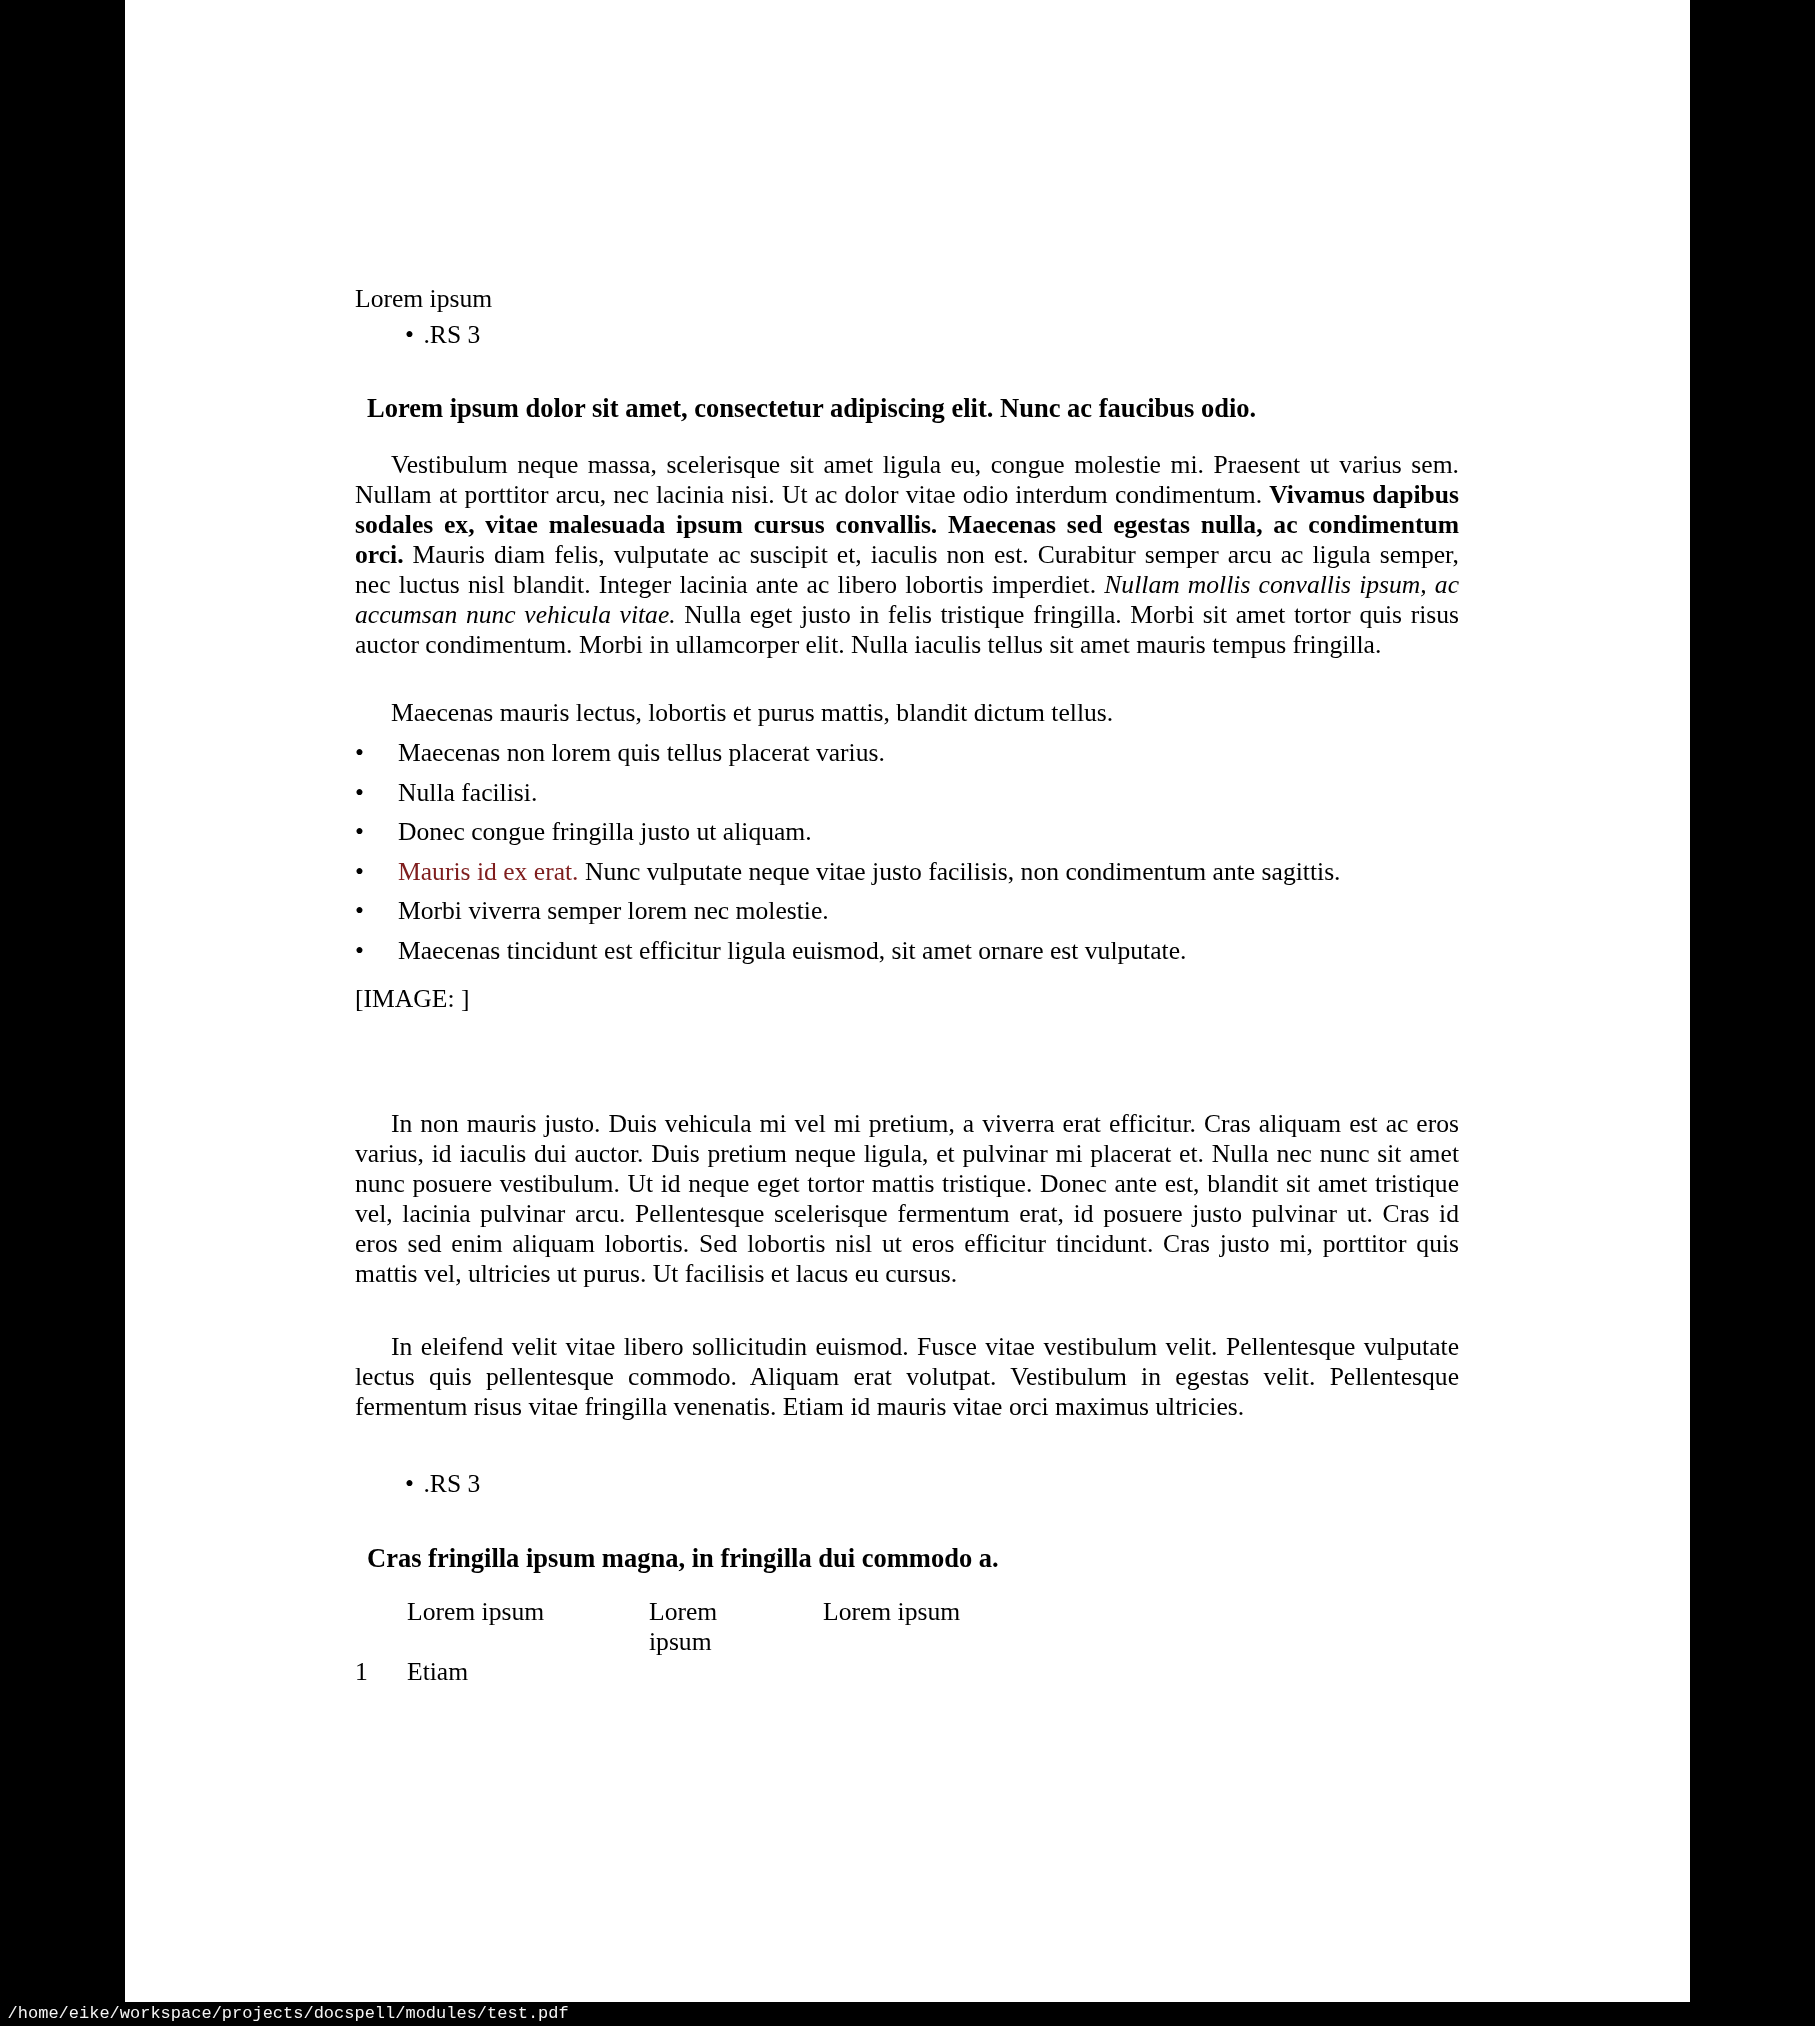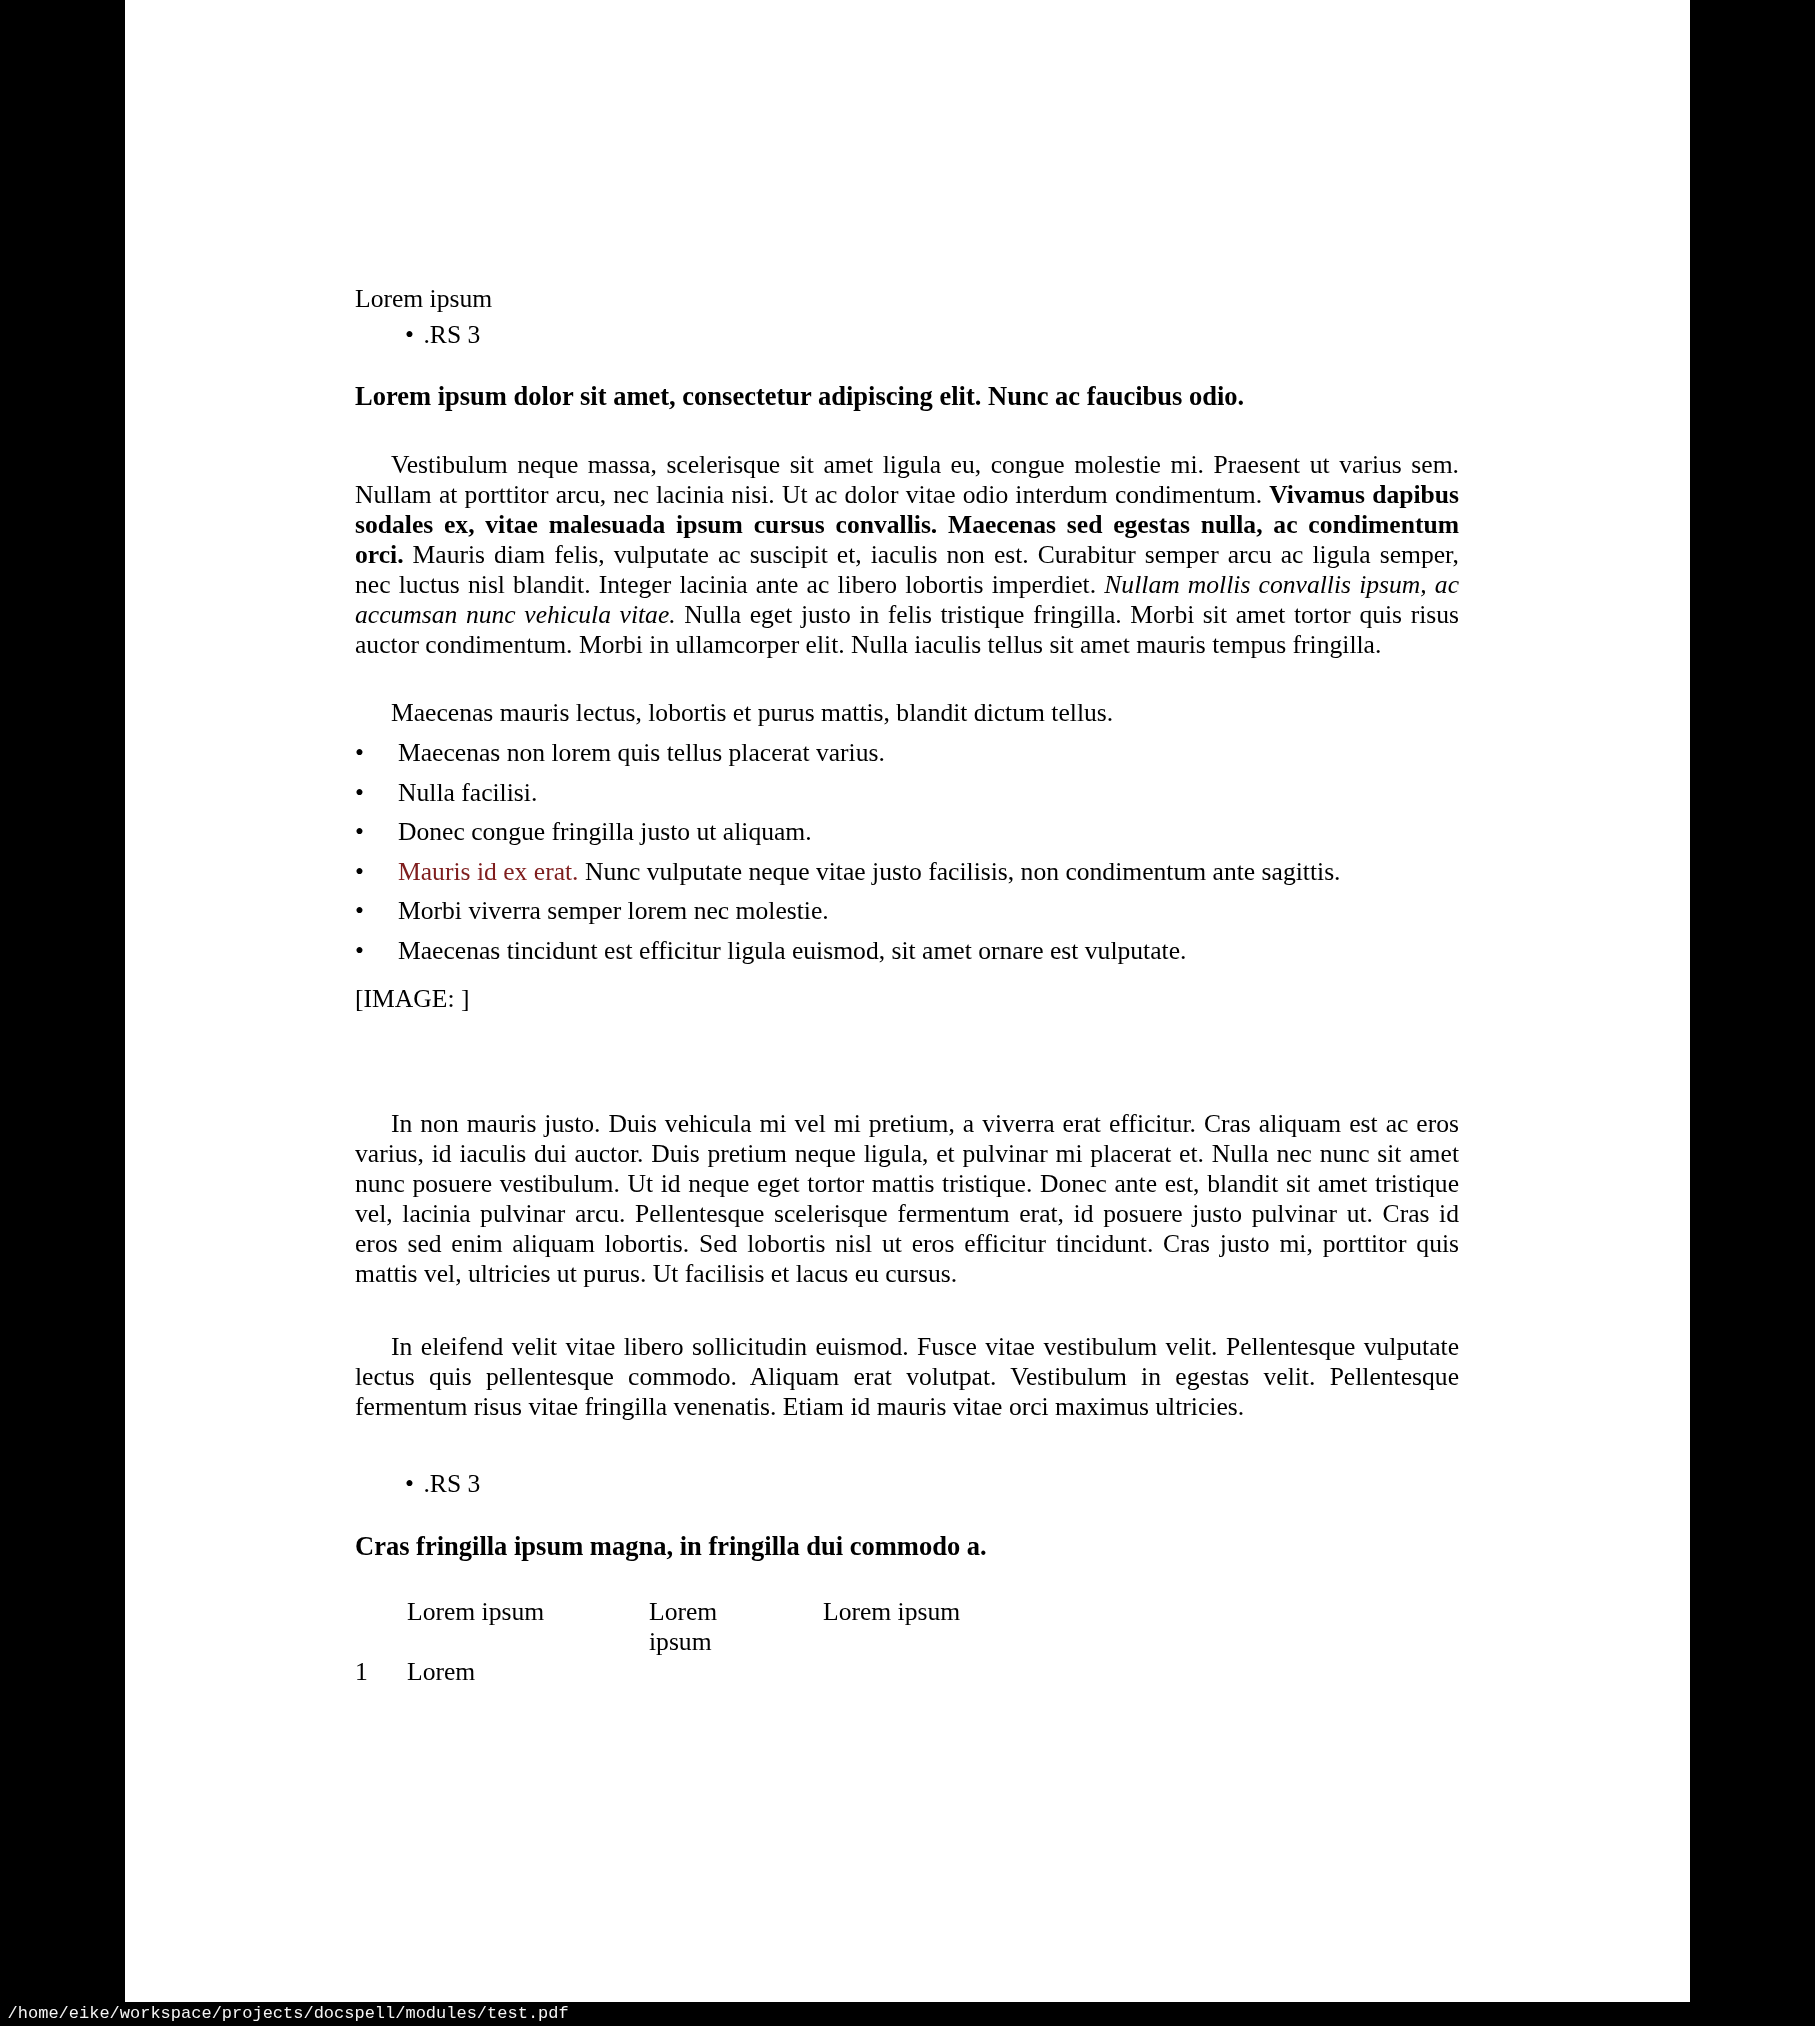--- a/index.html
+++ b/index.html
@@ -33,21 +33,21 @@
   .bullet-list     { top: 738px; }
   .image-label     { top: 984px; }
   .image-area      { top: 1020px; height: 87px; width: 1104px; }
   .para3           { top: 1109px; }
   .para4           { top: 1332px; }
   .rs-bottom       { top: 1469px; }
   .heading2        { top: 1530px; }
   .doc-table       { top: 1597px; }
 
   h1 {
-    margin: 0;
+    margin: 12px;
     font-size: 26.5px;
     font-weight: bold;
     line-height: 32px;
   }
   p.body-par {
     margin: 0;
     width: 1104px;
     text-align: justify;
     text-indent: 36px;
     font-family: Liberation Serif, serif;
@@ -135,21 +135,21 @@
 
     <div class="abs doc-table">
         <div class="trow">
           <div class="tc0"></div>
           <div class="tc1">Lorem ipsum</div>
           <div class="tc2">Lorem ipsum</div>
           <div class="tc3">Lorem ipsum</div>
         </div>
         <div class="trow">
           <div class="tc0">1</div>
-          <div class="tc2">Lorem</div>
+          <div class="tc2">Etiam</div>
           <div class="tc3"></div>
         </div>
       </div>
 
   </div>
 </div>
 
 <div class="statusbar">
   <span>/home/eike/workspace/projects/docspell/modules/test.pdf</span>
   <span>[1/3]</span>

